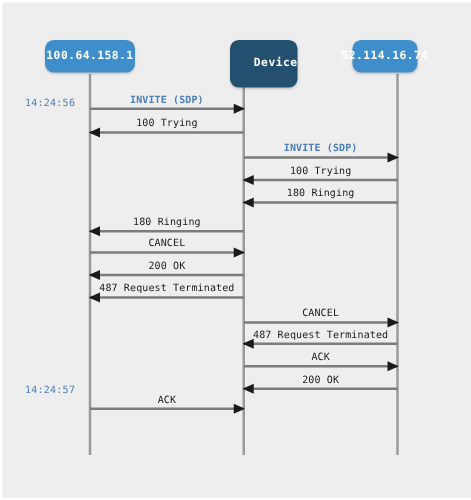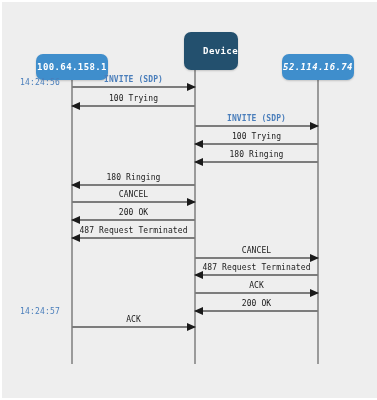--- a/index.html
+++ b/index.html
@@ -33,21 +33,21 @@
     font-size: 9px;
     font-weight: bold;
     letter-spacing: 0.4px;
     display: flex;
     align-items: center;
     justify-content: center;
     box-sizing: border-box;
     white-space: nowrap;
     box-shadow: 0 1px 2px rgba(0,0,0,0.18);
   }
-  .node.light { background: #3f8ecc; margin-top: 22px; }
+  .node.light { background: #3f8ecc; }
   .node.dark  { background: #23506e; }
 
   .msg {
     position: absolute;
     height: 18px;
   }
   .msg .line {
     position: absolute;
     left: 0;
     right: 0;
@@ -106,21 +106,21 @@
       <div class="lifeline" style="left: 192px; top: 57px; height: 305px;"></div>
       <div class="lifeline" style="left: 315px; top: 57px; height: 305px;"></div>
     </div>
   <div id="nodes">
       <div class="node light" style="left: 34px; top: 30px; width: 72px; height: 26px;">
         <span>100.64.158.1</span>
       </div>
       <div class="node dark" style="left: 182px; top: 30px; width: 54px; height: 38px; justify-content: flex-end;">
         <span>Device</span>
       </div>
-      <div class="node light" style="left: 280px; top: 30px; width: 72px; height: 26px; font-style: italic;">
+      <div class="node light" style="left: 280px; top: 30px; width: 52px; height: 26px;">
         <span>52.114.16.74</span>
       </div>
     </div>
   <div id="timestamps">
       <div class="ts" style="left: 18px; top: 76px;">14:24:56</div>
       <div class="ts" style="left: 18px; top: 305px;">14:24:57</div>
     </div>
   <div id="messages">
       <div class="msg ltr" style="left: 70px; width: 123px; top: 68px;">
         <div class="line"></div>

